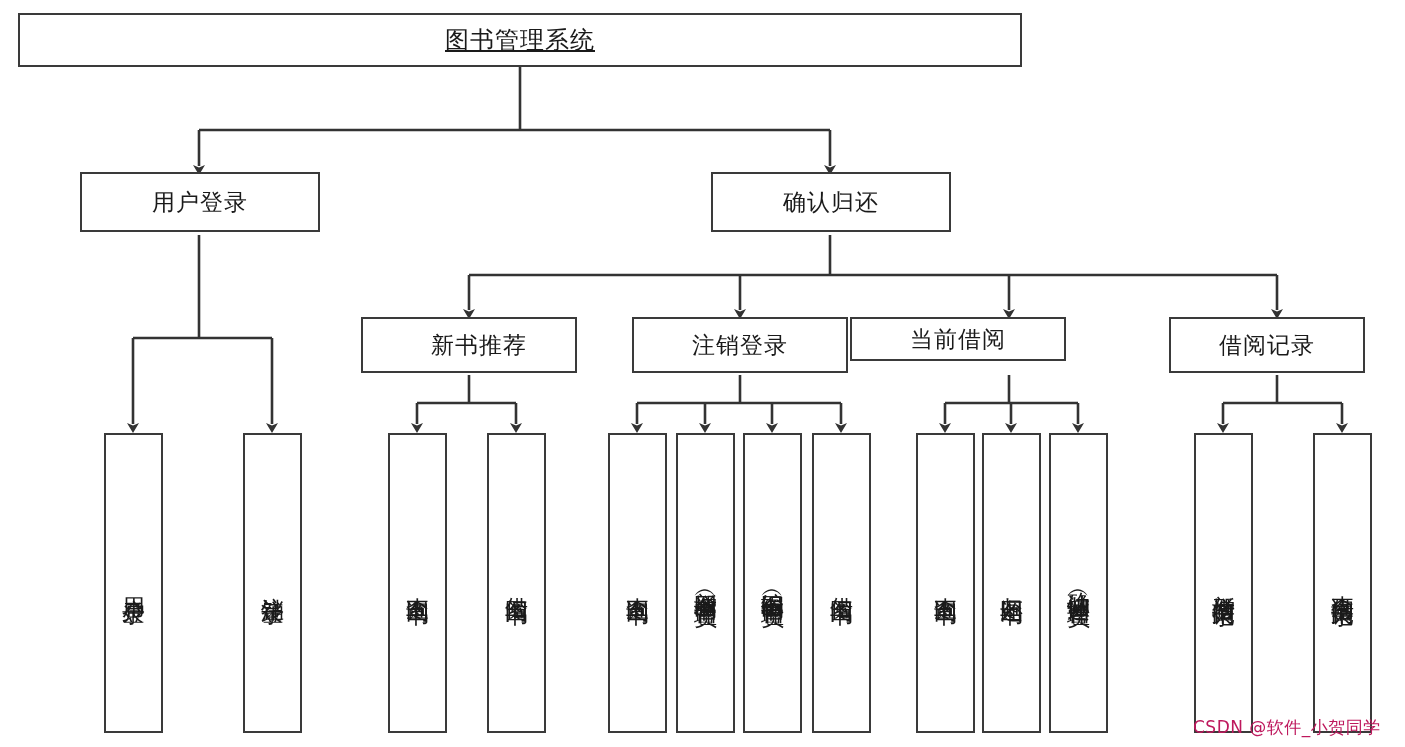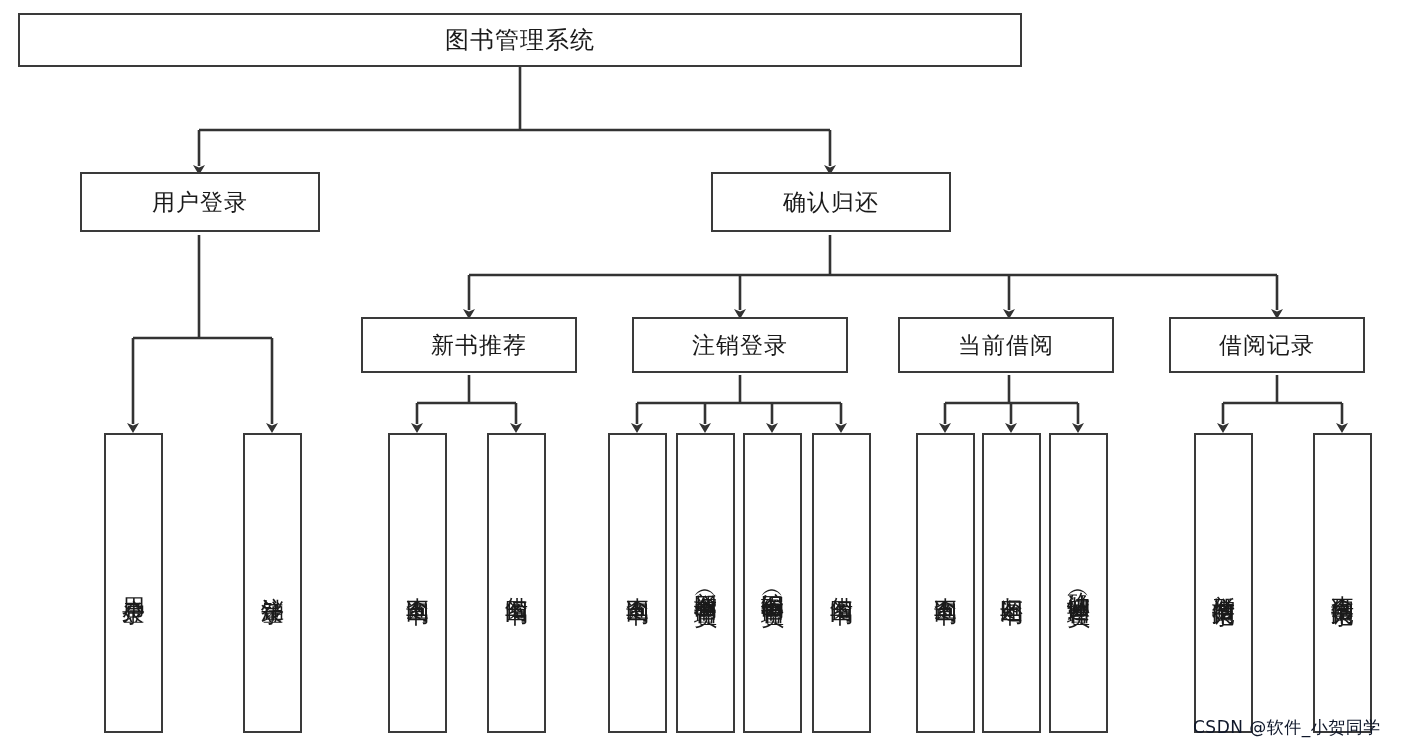--- a/index.html
+++ b/index.html
@@ -45,24 +45,25 @@
     font-size: 23px;
     line-height: 1.18;
     letter-spacing: 2px;
     text-align: center;
     padding: 4px 0;
     white-space: normal;
     overflow: hidden;
   }
   .root-node {
     font-size: 24px;
+    text-decoration: underline;
   }
   .watermark {
     position: absolute;
-    color: #0f172a;
+    color: #be185d;
     font-size: 17px;
     white-space: nowrap;
     letter-spacing: 0.5px;
     pointer-events: none;
   }
 </style>
 </head>
 <body>
 
 <div id="canvas">
@@ -129,21 +130,21 @@
   <div class="node node-h" style="left:711px; top:172px; width:240px; height:60px;">
     <span>确认归还</span>
   </div>
 
   <div class="node node-h" style="left:361px; top:317px; width:216px; height:56px;padding-left:20px;">
     <span>新书推荐</span>
   </div>
   <div class="node node-h" style="left:632px; top:317px; width:216px; height:56px;">
     <span>注销登录</span>
   </div>
-  <div class="node node-h" style="left:898px; top:317px; width:216px; height:56px;">
+  <div class="node node-h" style="left:850px; top:317px; width:216px; height:44px;">
     <span>当前借阅</span>
   </div>
   <div class="node node-h" style="left:1169px; top:317px; width:196px; height:56px;">
     <span>借阅记录</span>
   </div>
 
   <div class="node node-v" style="left:104px; top:433px; width:59px; height:300px;">
     <span>用户登录</span>
   </div>
   <div class="node node-v" style="left:243px; top:433px; width:59px; height:300px;">

